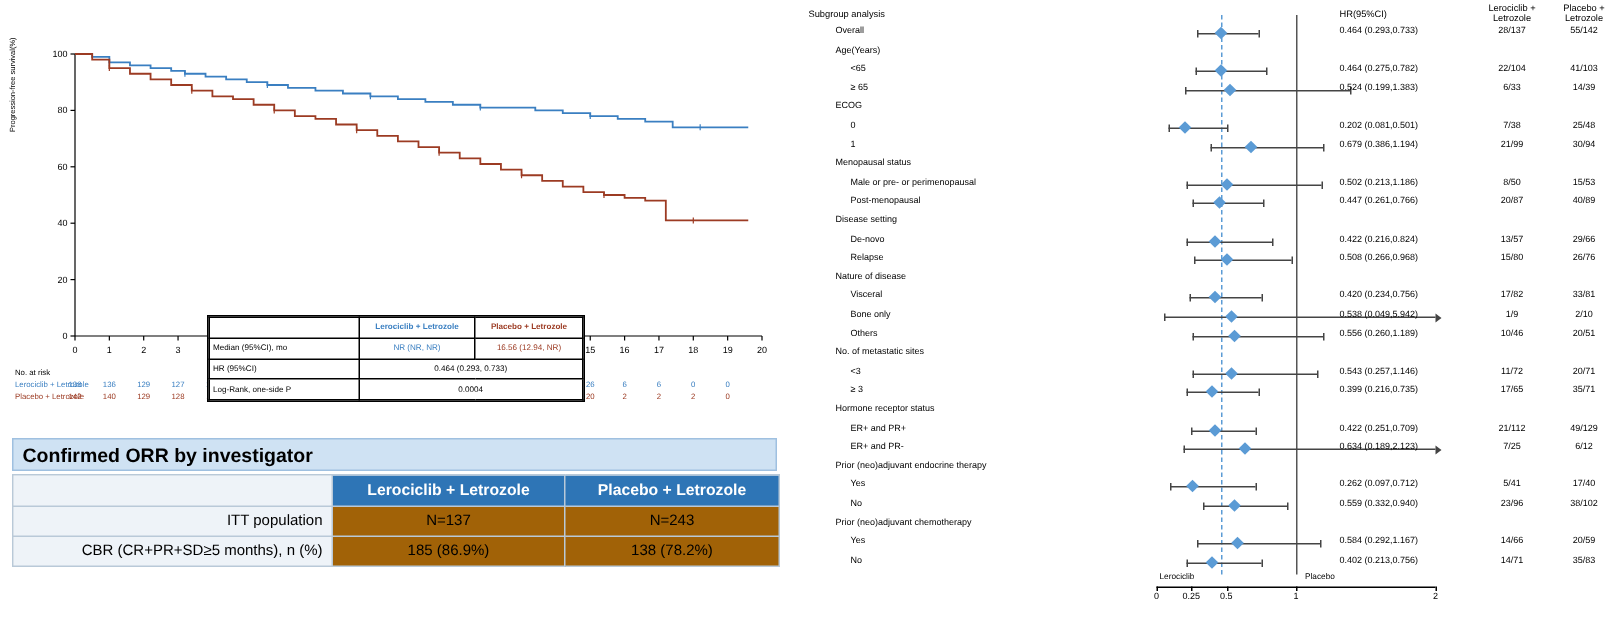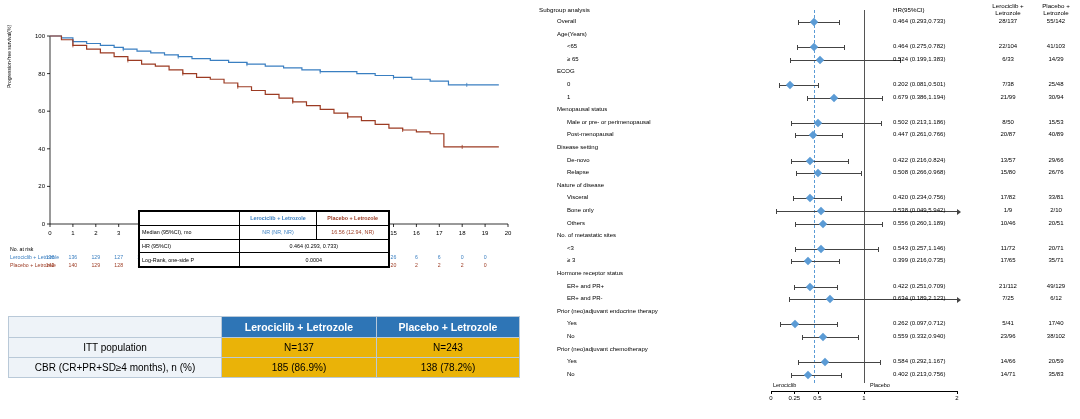--- a/index.html
+++ b/index.html
@@ -29,22 +29,22 @@
   #inset .blue{color:#3a7fc1;}
   #inset .red{color:#9c3b23;}
 
   
   .orr-title{position:absolute;left:8px;top:292px;width:510px;height:22px;background:#cfe2f3;border:1px solid #9fc0e0;
              font-size:13px;font-weight:bold;line-height:22px;padding-left:6px;box-sizing:border-box;color:#000;}
   #orr{position:absolute;left:8px;top:316px;width:512px;border-collapse:collapse;font-size:10px;}
   #orr th,#orr td{border:1px solid #b9c9d8;padding:4px 6px;color:#000;}
   #orr thead th{background:#2e75b6;color:#fff;text-align:center;font-size:10.5px;}
   #orr thead th.blank{background:#eef3f8;border-color:#b9c9d8;}
-  #orr td.lbl{background:#eef3f8;text-align:center;width:200px;}
-  #orr td.val{text-align:center;background:#eab308;}
+  #orr td.lbl{background:#eef3f8;text-align:right;width:200px;}
+  #orr td.val{text-align:center;background:#a16207;}
   #orr tr.alt td.val{background:#eef3f8;}
 
   
   #right{position:absolute;left:533px;top:0;width:547px;height:419px;font-size:6px;color:#000;}
   .fhdr{position:absolute;font-size:6.2px;color:#000;}
   .frow-lbl{position:absolute;font-size:6px;color:#000;white-space:nowrap;}
   .frow-hr{position:absolute;font-size:6px;color:#000;white-space:nowrap;}
   .frow-n1{position:absolute;font-size:6px;color:#000;text-align:center;width:36px;}
   .frow-n2{position:absolute;font-size:6px;color:#000;text-align:center;width:36px;}
   .fline{position:absolute;height:1px;background:#444;}
@@ -209,36 +209,37 @@
           </tr>
           <tr>
             <td class="lft">Log-Rank, one-side P</td>
             <td colspan="2">0.0004</td>
           </tr>
         </tbody>
           </table>
       </div>
     </div>
 
+    <div class="orr-title">Confirmed ORR by investigator</div>
     <table id="orr">
       <thead>
         <tr>
           <th class="blank"></th>
           <th>Lerociclib + Letrozole</th>
           <th>Placebo + Letrozole</th>
         </tr>
       </thead>
       <tbody>
         <tr>
           <td class="lbl">ITT population</td>
           <td class="val">N=137</td>
           <td class="val">N=243</td>
         </tr>
         <tr>
-          <td class="lbl">CBR (CR+PR+SD≥4 months), n (%)</td>
+          <td class="lbl">CBR (CR+PR+SD≥5 months), n (%)</td>
           <td class="val">185 (86.9%)</td>
           <td class="val">138 (78.2%)</td>
         </tr>
       </tbody>
     </table>
   </div>
 
   <div id="right">
     <div class="fhdr" style="left:6px;top:6px;">Subgroup analysis</div>
     <div class="fhdr" style="left:360px;top:6px;">HR(95%CI)</div>

